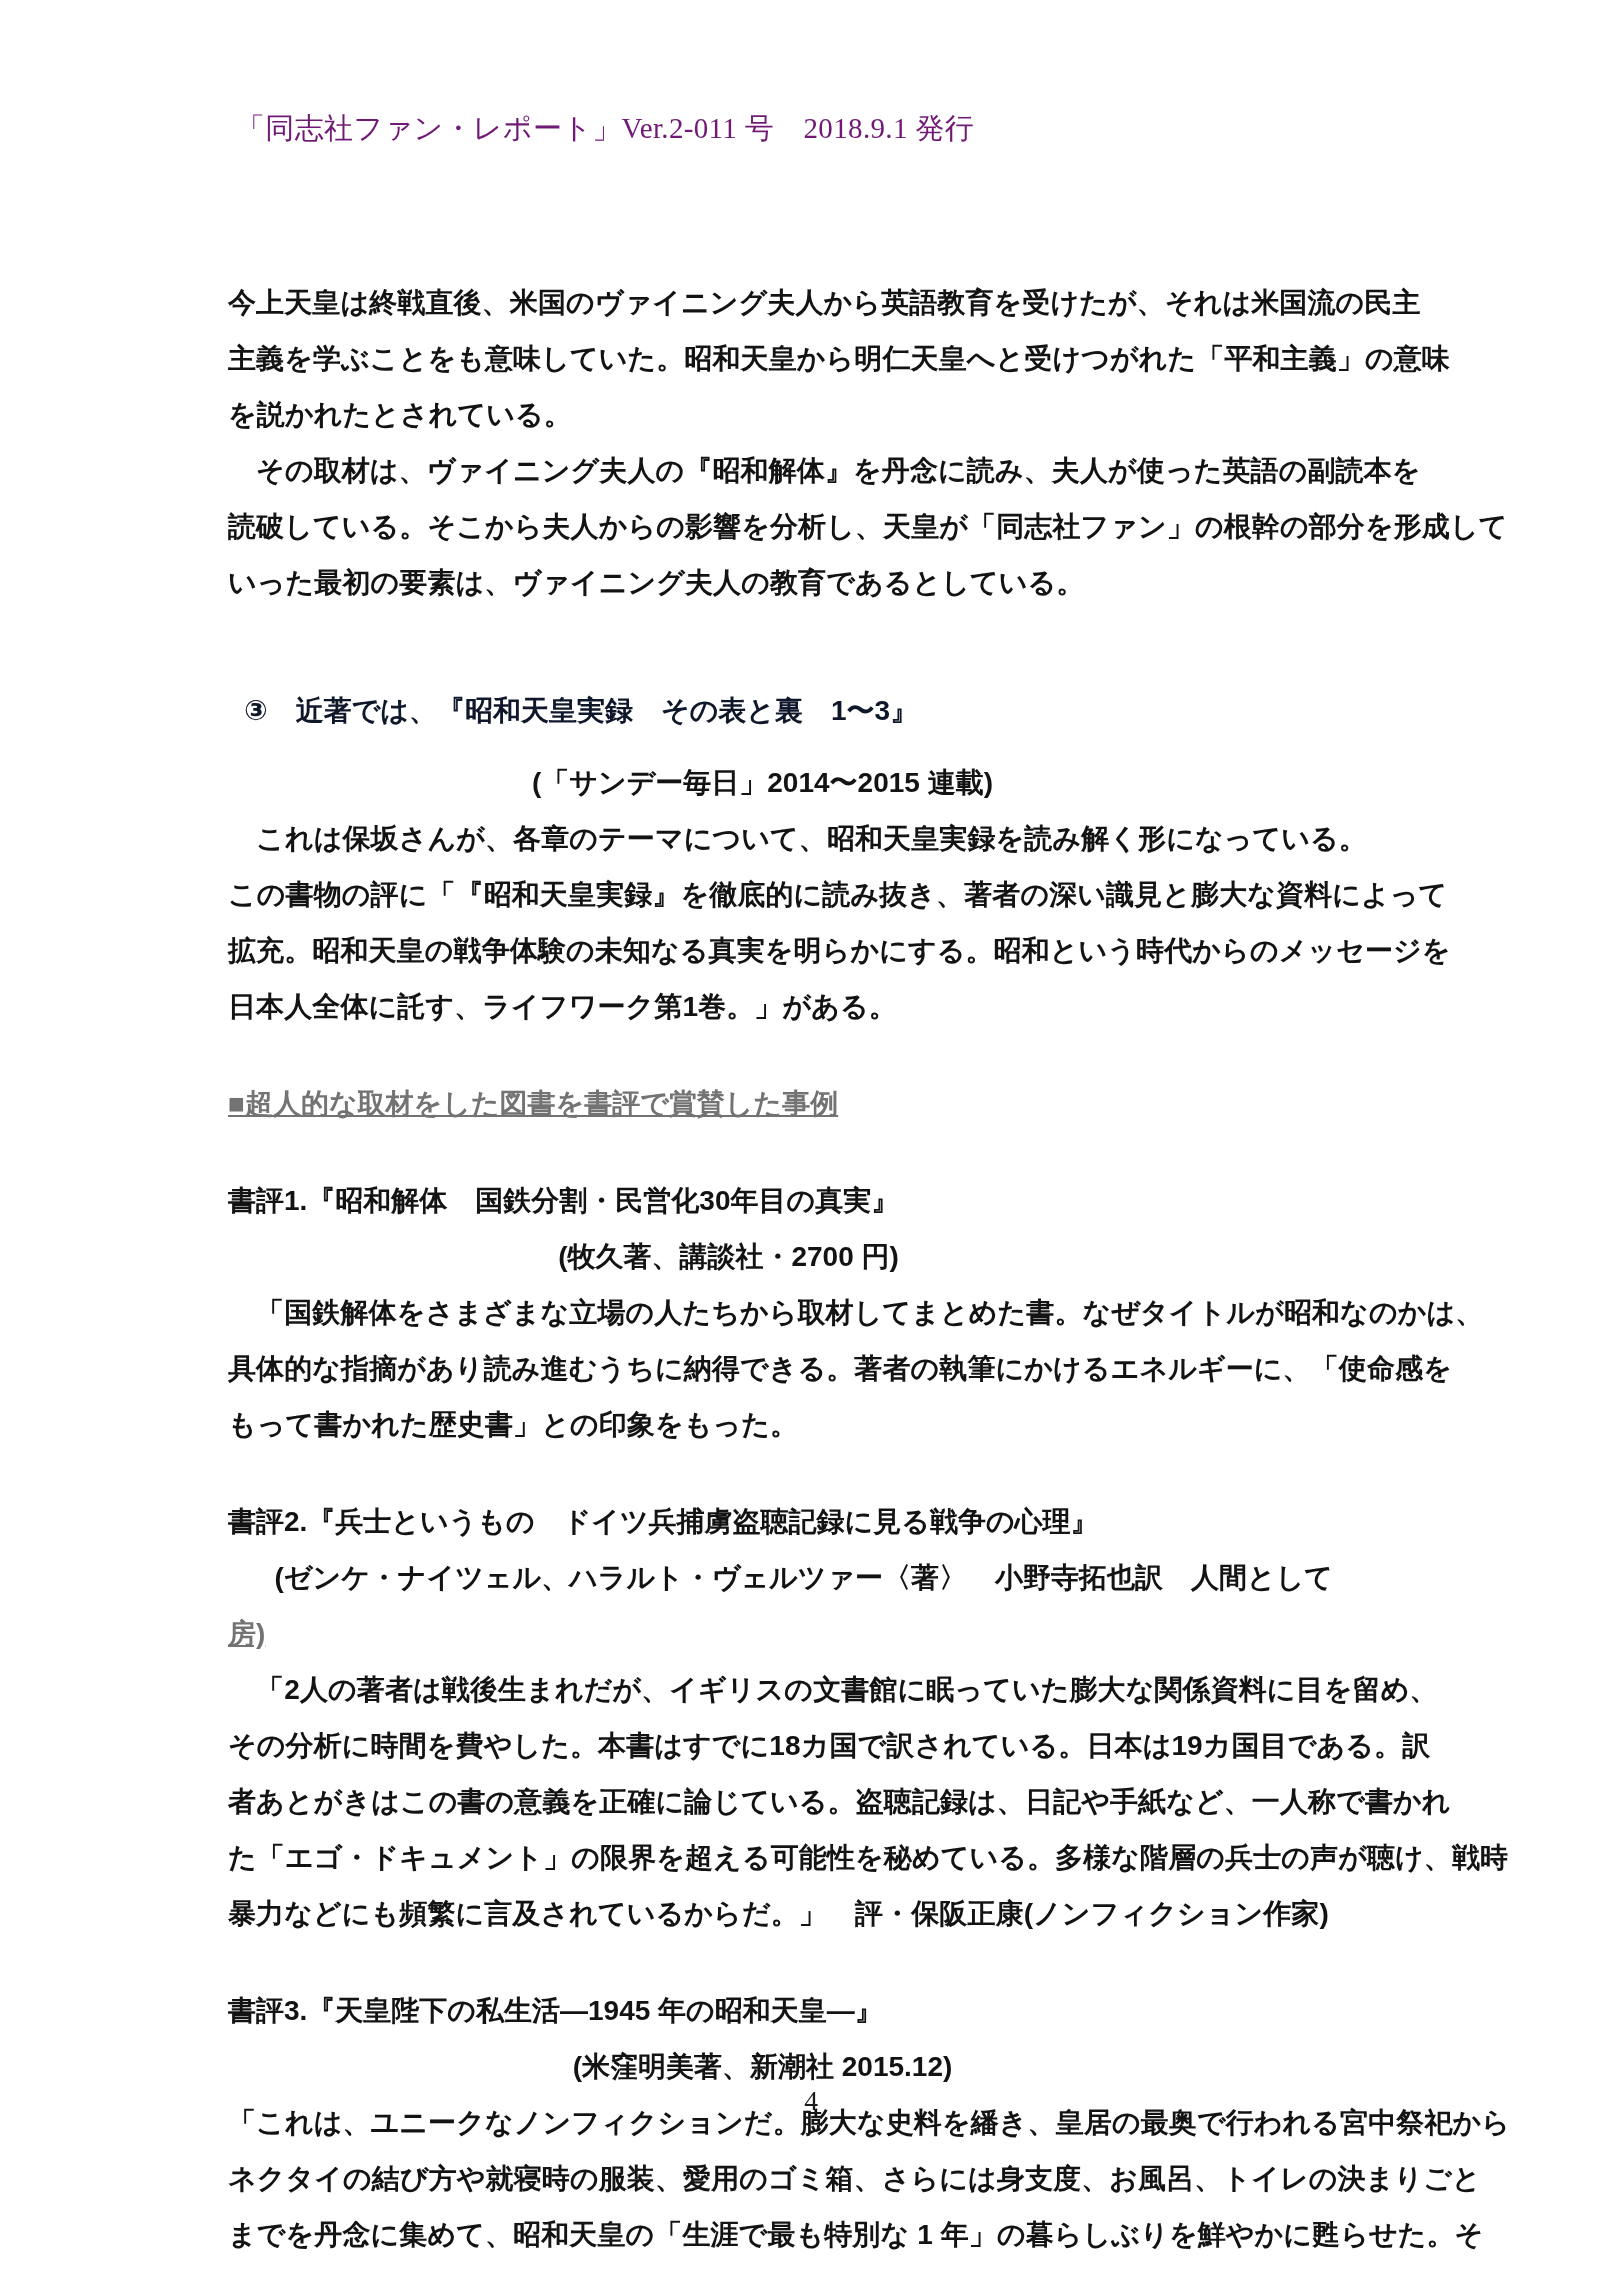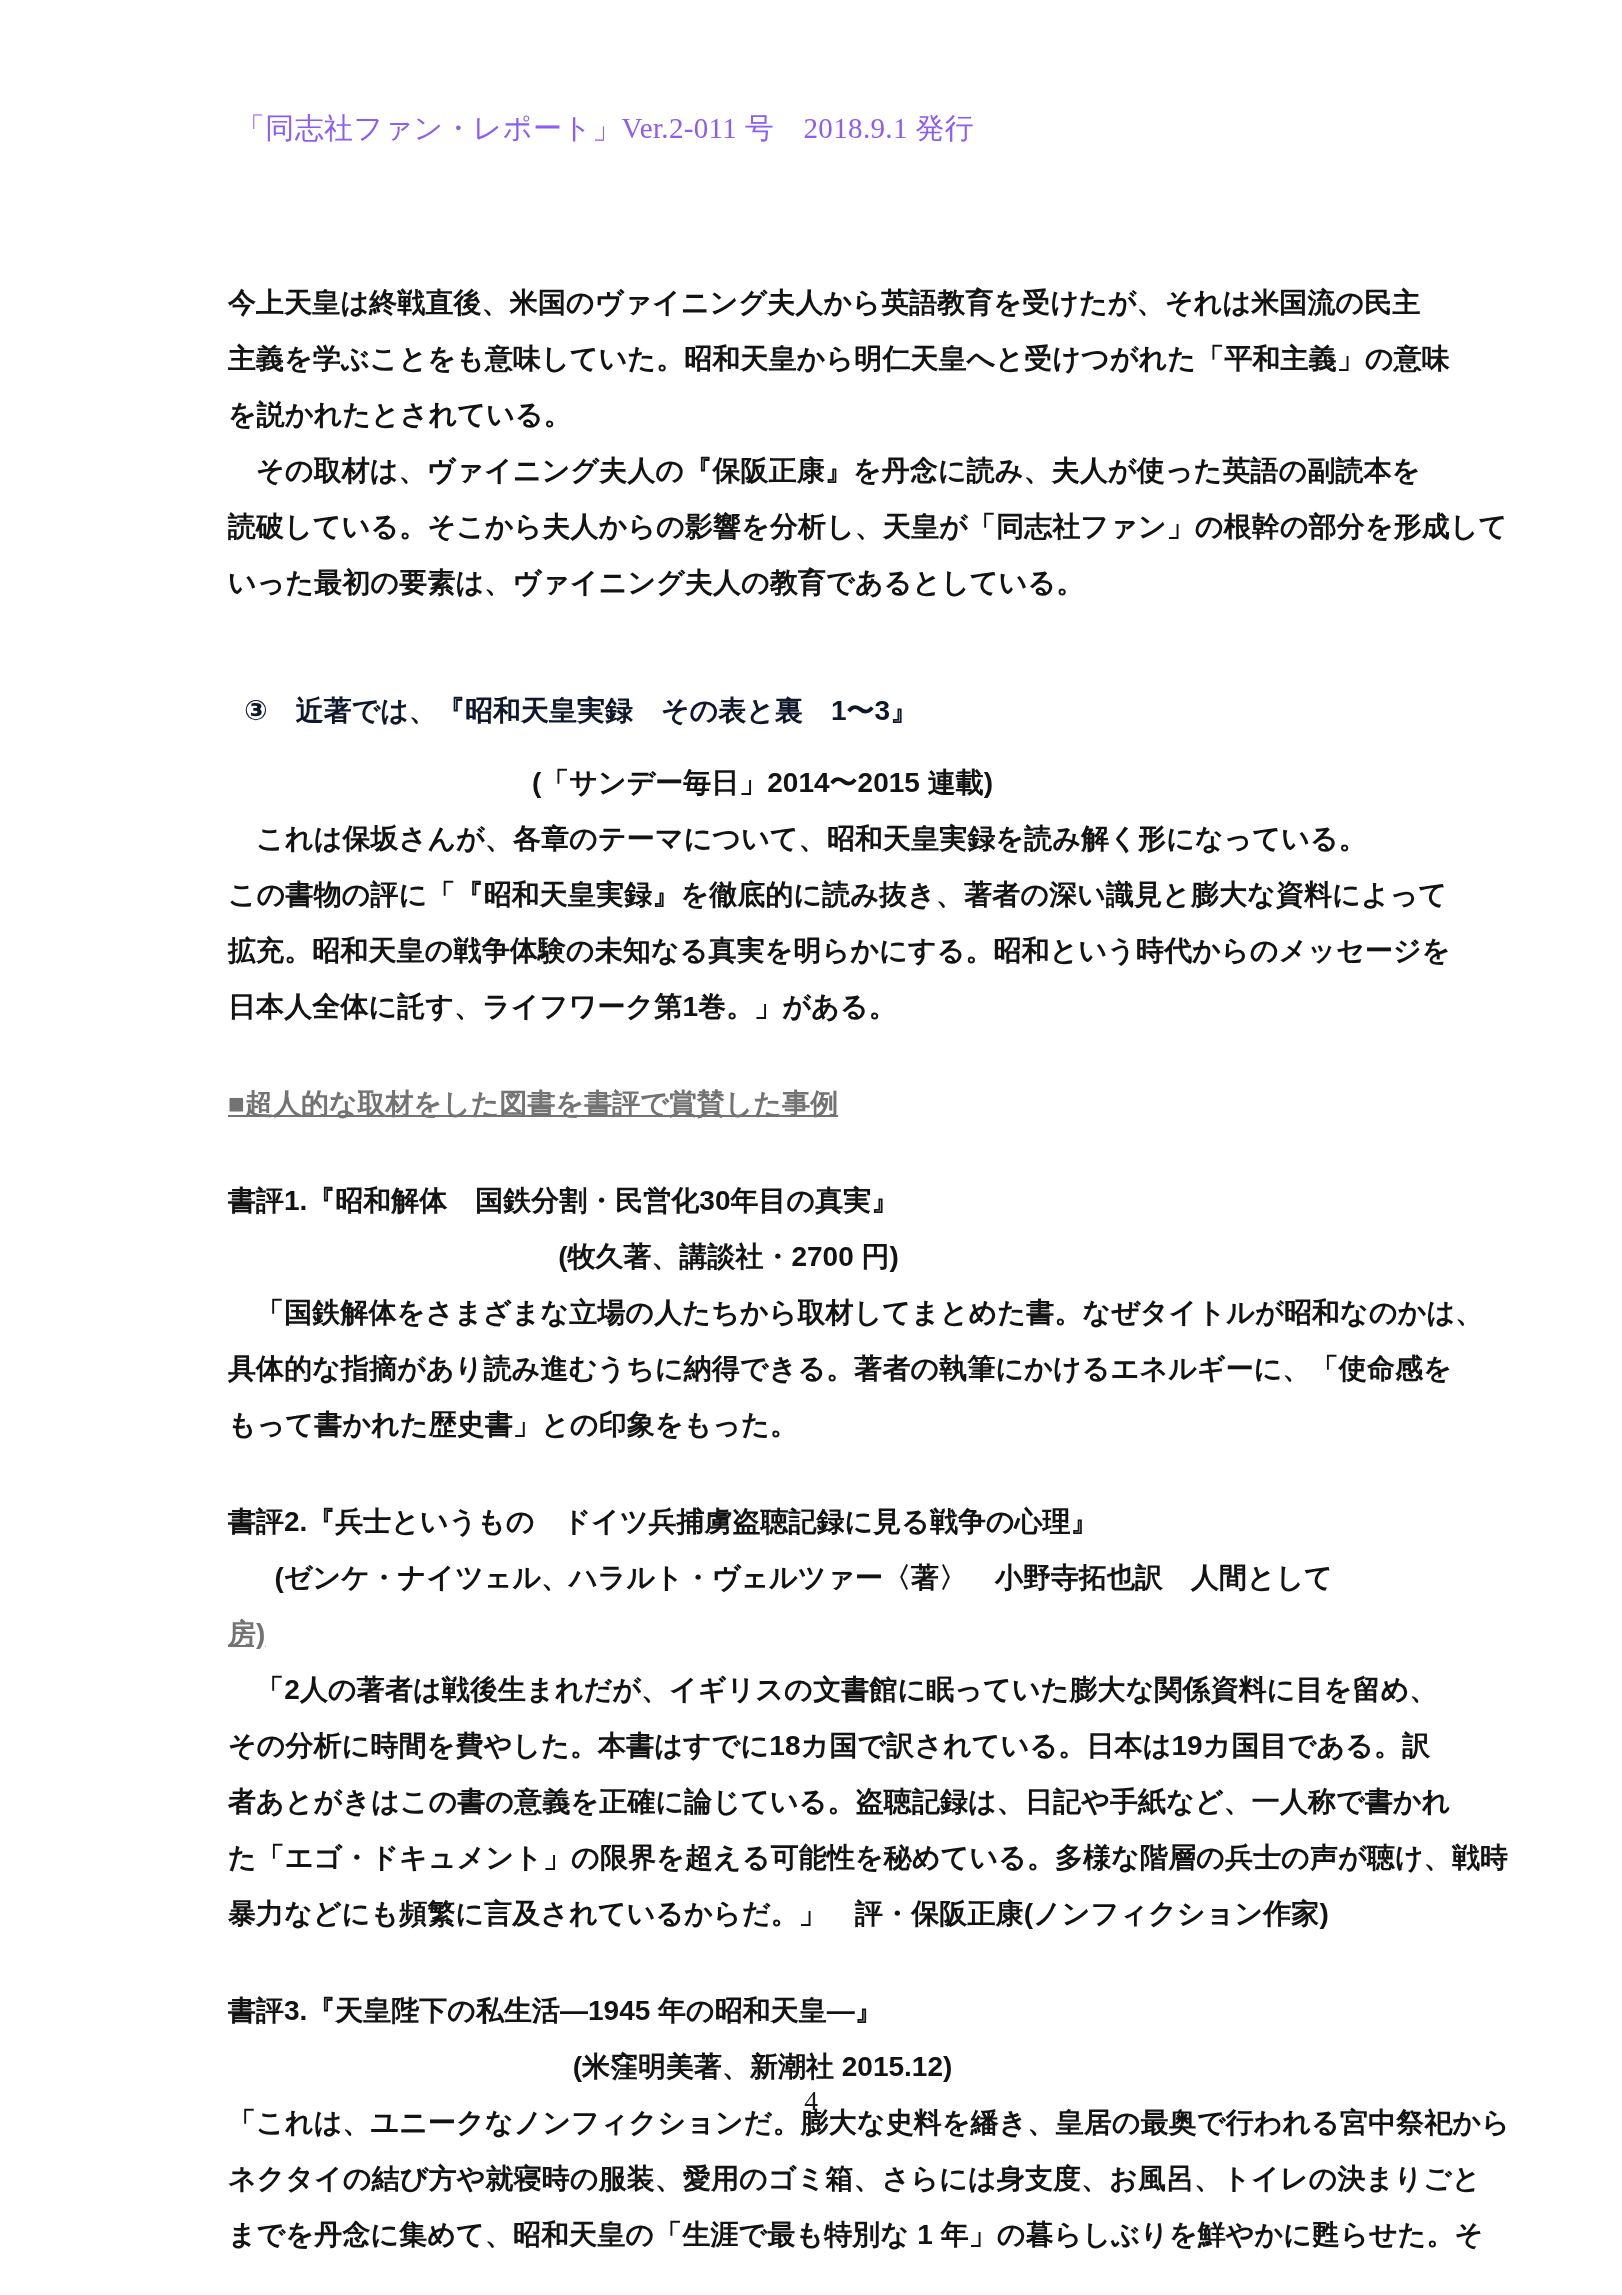--- a/index.html
+++ b/index.html
@@ -24,21 +24,21 @@
   
   .masthead {
     position: absolute;
     left: 236px;
     top: 110px;
     width: 1178px;
     font-family: "Liberation Serif", "DejaVu Serif", serif;
     font-size: 29px;
     line-height: 1.25;
     letter-spacing: 0.012em;
-    color: #8b5cf6;
+    color: #701a75;
     white-space: nowrap;
   }
 
   
   .content {
     position: absolute;
     left: 228px;
     top: 275px;
     width: 1166px;
   }
@@ -124,21 +124,21 @@
 
   <div class="content">
 
     <p class="para">
       <span class="ln">今上天皇は終戦直後、米国のヴァイニング夫人から英語教育を受けたが、それは米国流の民主</span>
       <span class="ln">主義を学ぶことをも意味していた。昭和天皇から明仁天皇へと受けつがれた「平和主義」の意味</span>
       <span class="ln">を説かれたとされている。</span>
     </p>
 
     <p class="para">
-      <span class="ln">　その取材は、ヴァイニング夫人の『保阪正康』を丹念に読み、夫人が使った英語の副読本を</span>
+      <span class="ln">　その取材は、ヴァイニング夫人の『昭和解体』を丹念に読み、夫人が使った英語の副読本を</span>
       <span class="ln">読破している。そこから夫人からの影響を分析し、天皇が「同志社ファン」の根幹の部分を形成して</span>
       <span class="ln">いった最初の要素は、ヴァイニング夫人の教育であるとしている。</span>
     </p>
 
     <div class="gap-l"></div>
 
     <p class="section-title">③　近著では、『昭和天皇実録　その表と裏　1〜3』</p>
     <p class="right-cite pull">(「サンデー毎日」2014〜2015 連載)</p>
 
     <p class="para">

